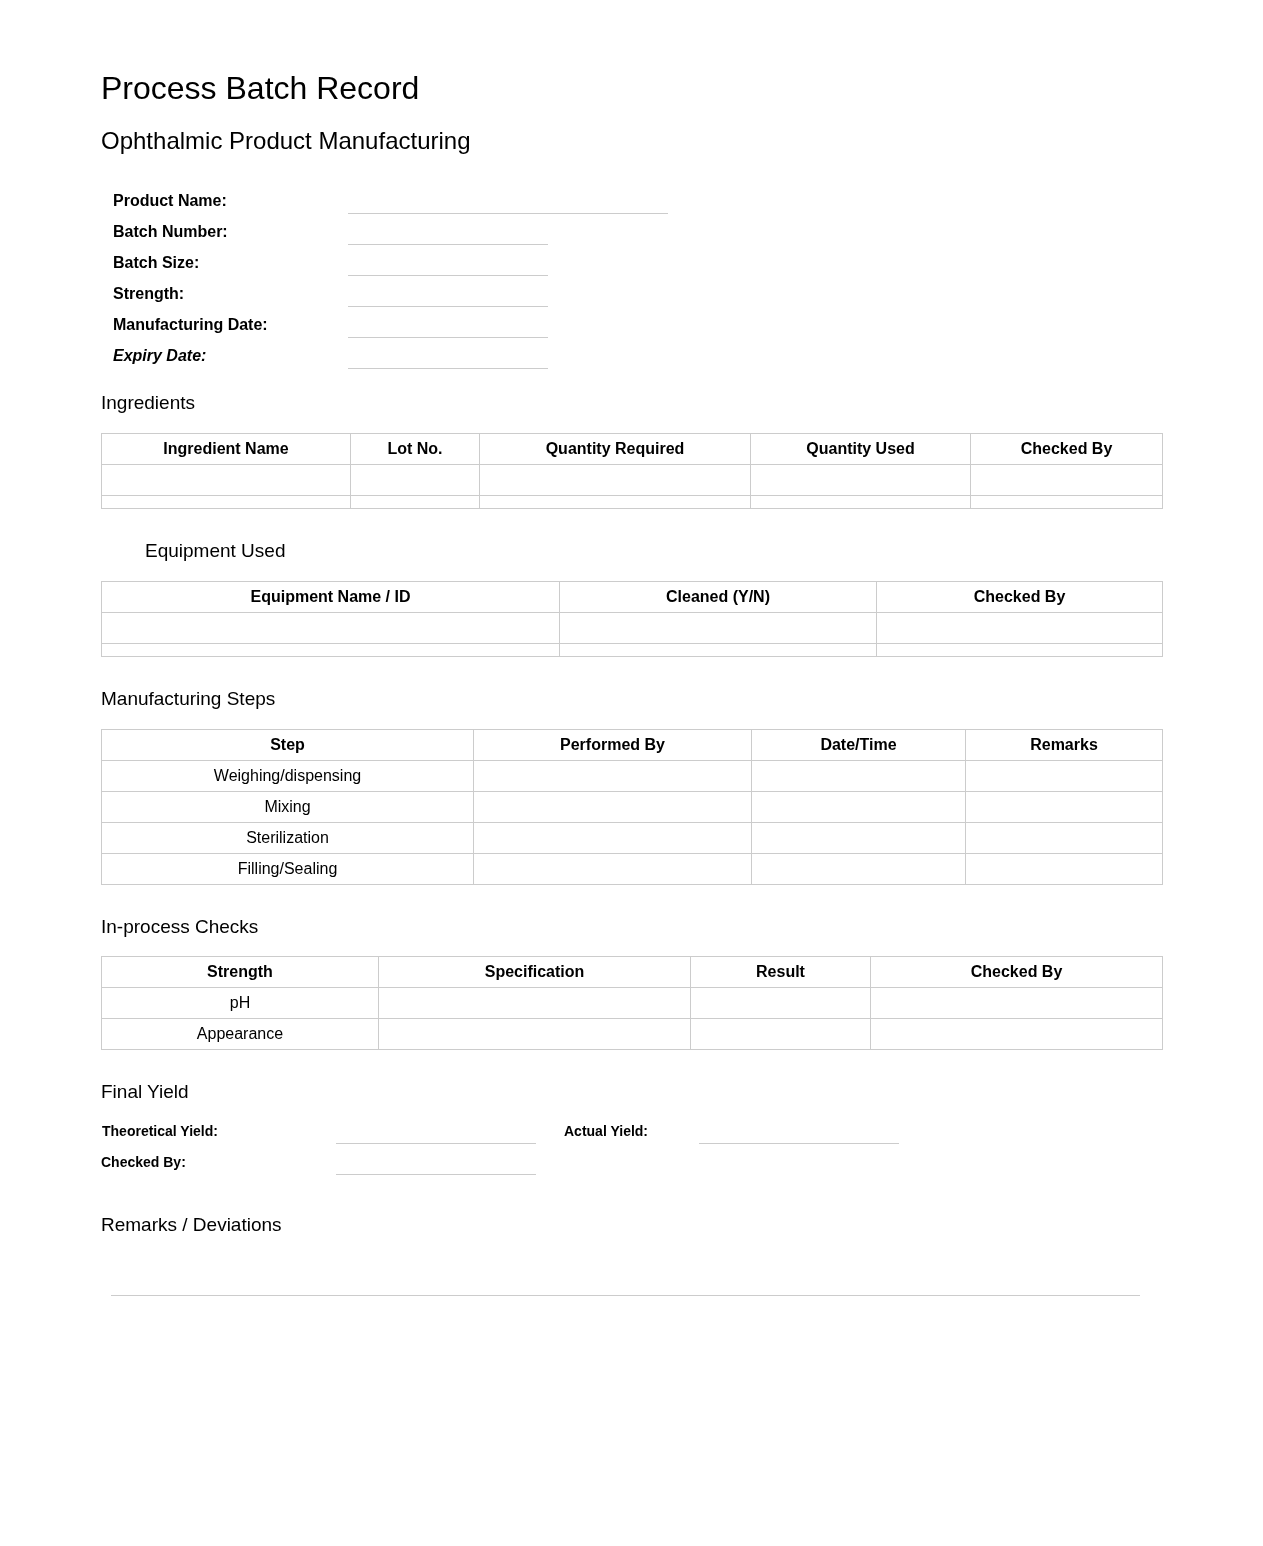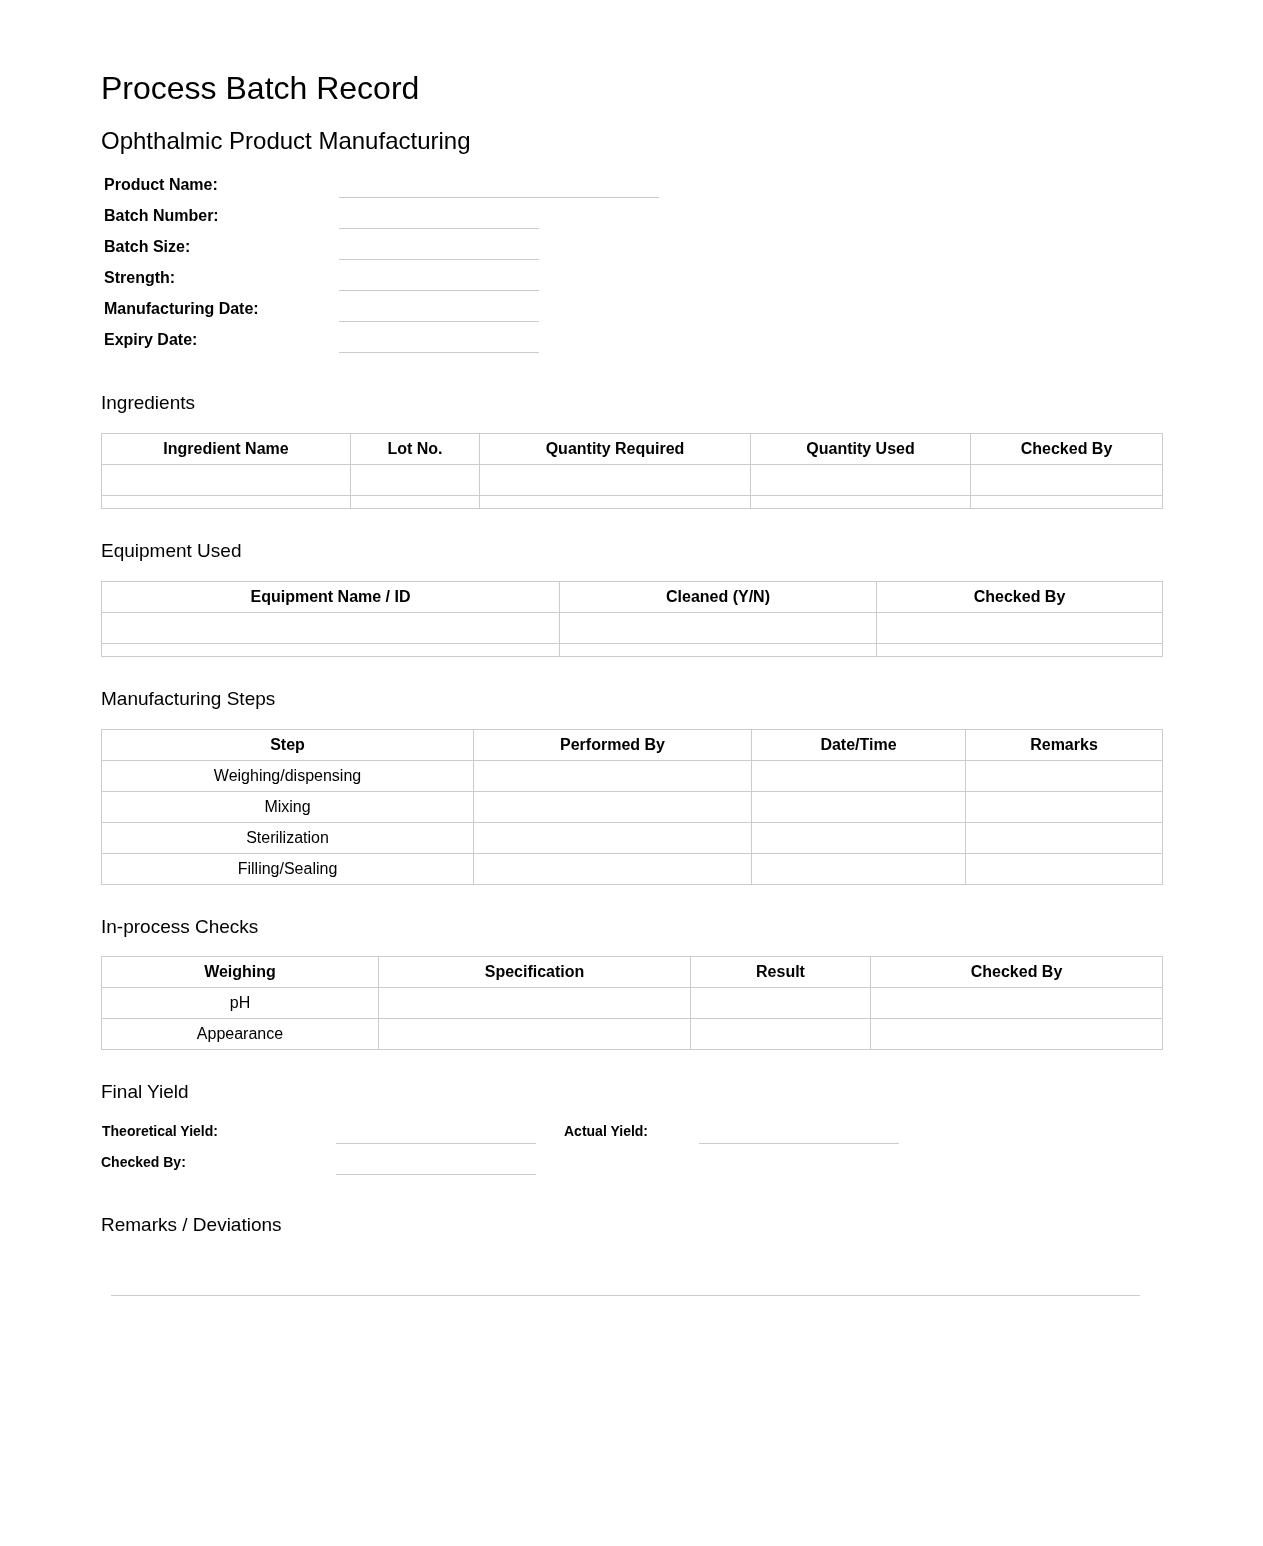--- a/index.html
+++ b/index.html
@@ -9,21 +9,21 @@
   }
   .page { position: absolute; left: 101px; top: 0; width: 1062px; }
   h1 {
     position: absolute; left: 0; top: 68px; margin: 0;
     font-size: 32px; font-weight: normal; line-height: 40px; white-space: nowrap;
   }
   h2.subtitle {
     position: absolute; left: 0; top: 126px; margin: 0;
     font-size: 24px; font-weight: normal; line-height: 30px; white-space: nowrap;
   }
-  .field-row { position: absolute; left: 3px; height: 31px; width: 700px; }
+  .field-row { position: absolute; left: 12px; height: 31px; width: 700px; margin-top: 16px; }
   .field-label {
     position: absolute; left: 0; top: 0; font-size: 16px; font-weight: bold;
     line-height: 20px; white-space: nowrap;
   }
   .field-line {
     position: absolute; left: 235px; top: 14px; height: 0;
     border-bottom: 1px solid #cccccc; width: 200px;
   }
   .field-line.wide { width: 320px; }
   h3 {
@@ -71,21 +71,21 @@
     <span class="field-line" style="top:22px;"></span>
   </div>
   <div class="field-row" style="top:268px;">
     <span class="field-label">Strength:</span>
     <span class="field-line" style="top:22px;"></span>
   </div>
   <div class="field-row" style="top:299px;">
     <span class="field-label">Manufacturing Date:</span>
     <span class="field-line" style="top:22px;"></span>
   </div>
-  <div class="field-row" style="top:330px;">
+  <div class="field-row" style="top:330px;font-style:italic;">
     <span class="field-label">Expiry Date:</span>
     <span class="field-line" style="top:22px;"></span>
   </div>
 
   <h3 style="top:391px;">Ingredients</h3>
   <table style="top:433px;">
     <colgroup>
       <col style="width:249px">
         <col style="width:129px">
         <col style="width:271px">
@@ -112,21 +112,21 @@
       <tr class="short">
         <td></td>
         <td></td>
         <td></td>
         <td></td>
         <td></td>
       </tr>
     </tbody>
   </table>
 
-  <h3 style="top:539px;">Equipment Used</h3>
+  <h3 style="top:539px;margin-left:44px;">Equipment Used</h3>
   <table style="top:581px;">
     <colgroup>
       <col style="width:458px">
         <col style="width:317px">
         <col style="width:286px">
     </colgroup>
     <thead>
       <tr>
         <th>Equipment Name / ID</th>
         <th>Cleaned (Y/N)</th>
@@ -194,21 +194,21 @@
   <h3 style="top:915px;">In-process Checks</h3>
   <table style="top:956px;">
     <colgroup>
       <col style="width:277px">
         <col style="width:312px">
         <col style="width:180px">
         <col style="width:292px">
     </colgroup>
     <thead>
       <tr>
-        <th>Weighing</th>
+        <th>Strength</th>
         <th>Specification</th>
         <th>Result</th>
         <th>Checked By</th>
       </tr>
     </thead>
     <tbody>
       <tr>
         <td>pH</td>
         <td></td>
         <td></td>

